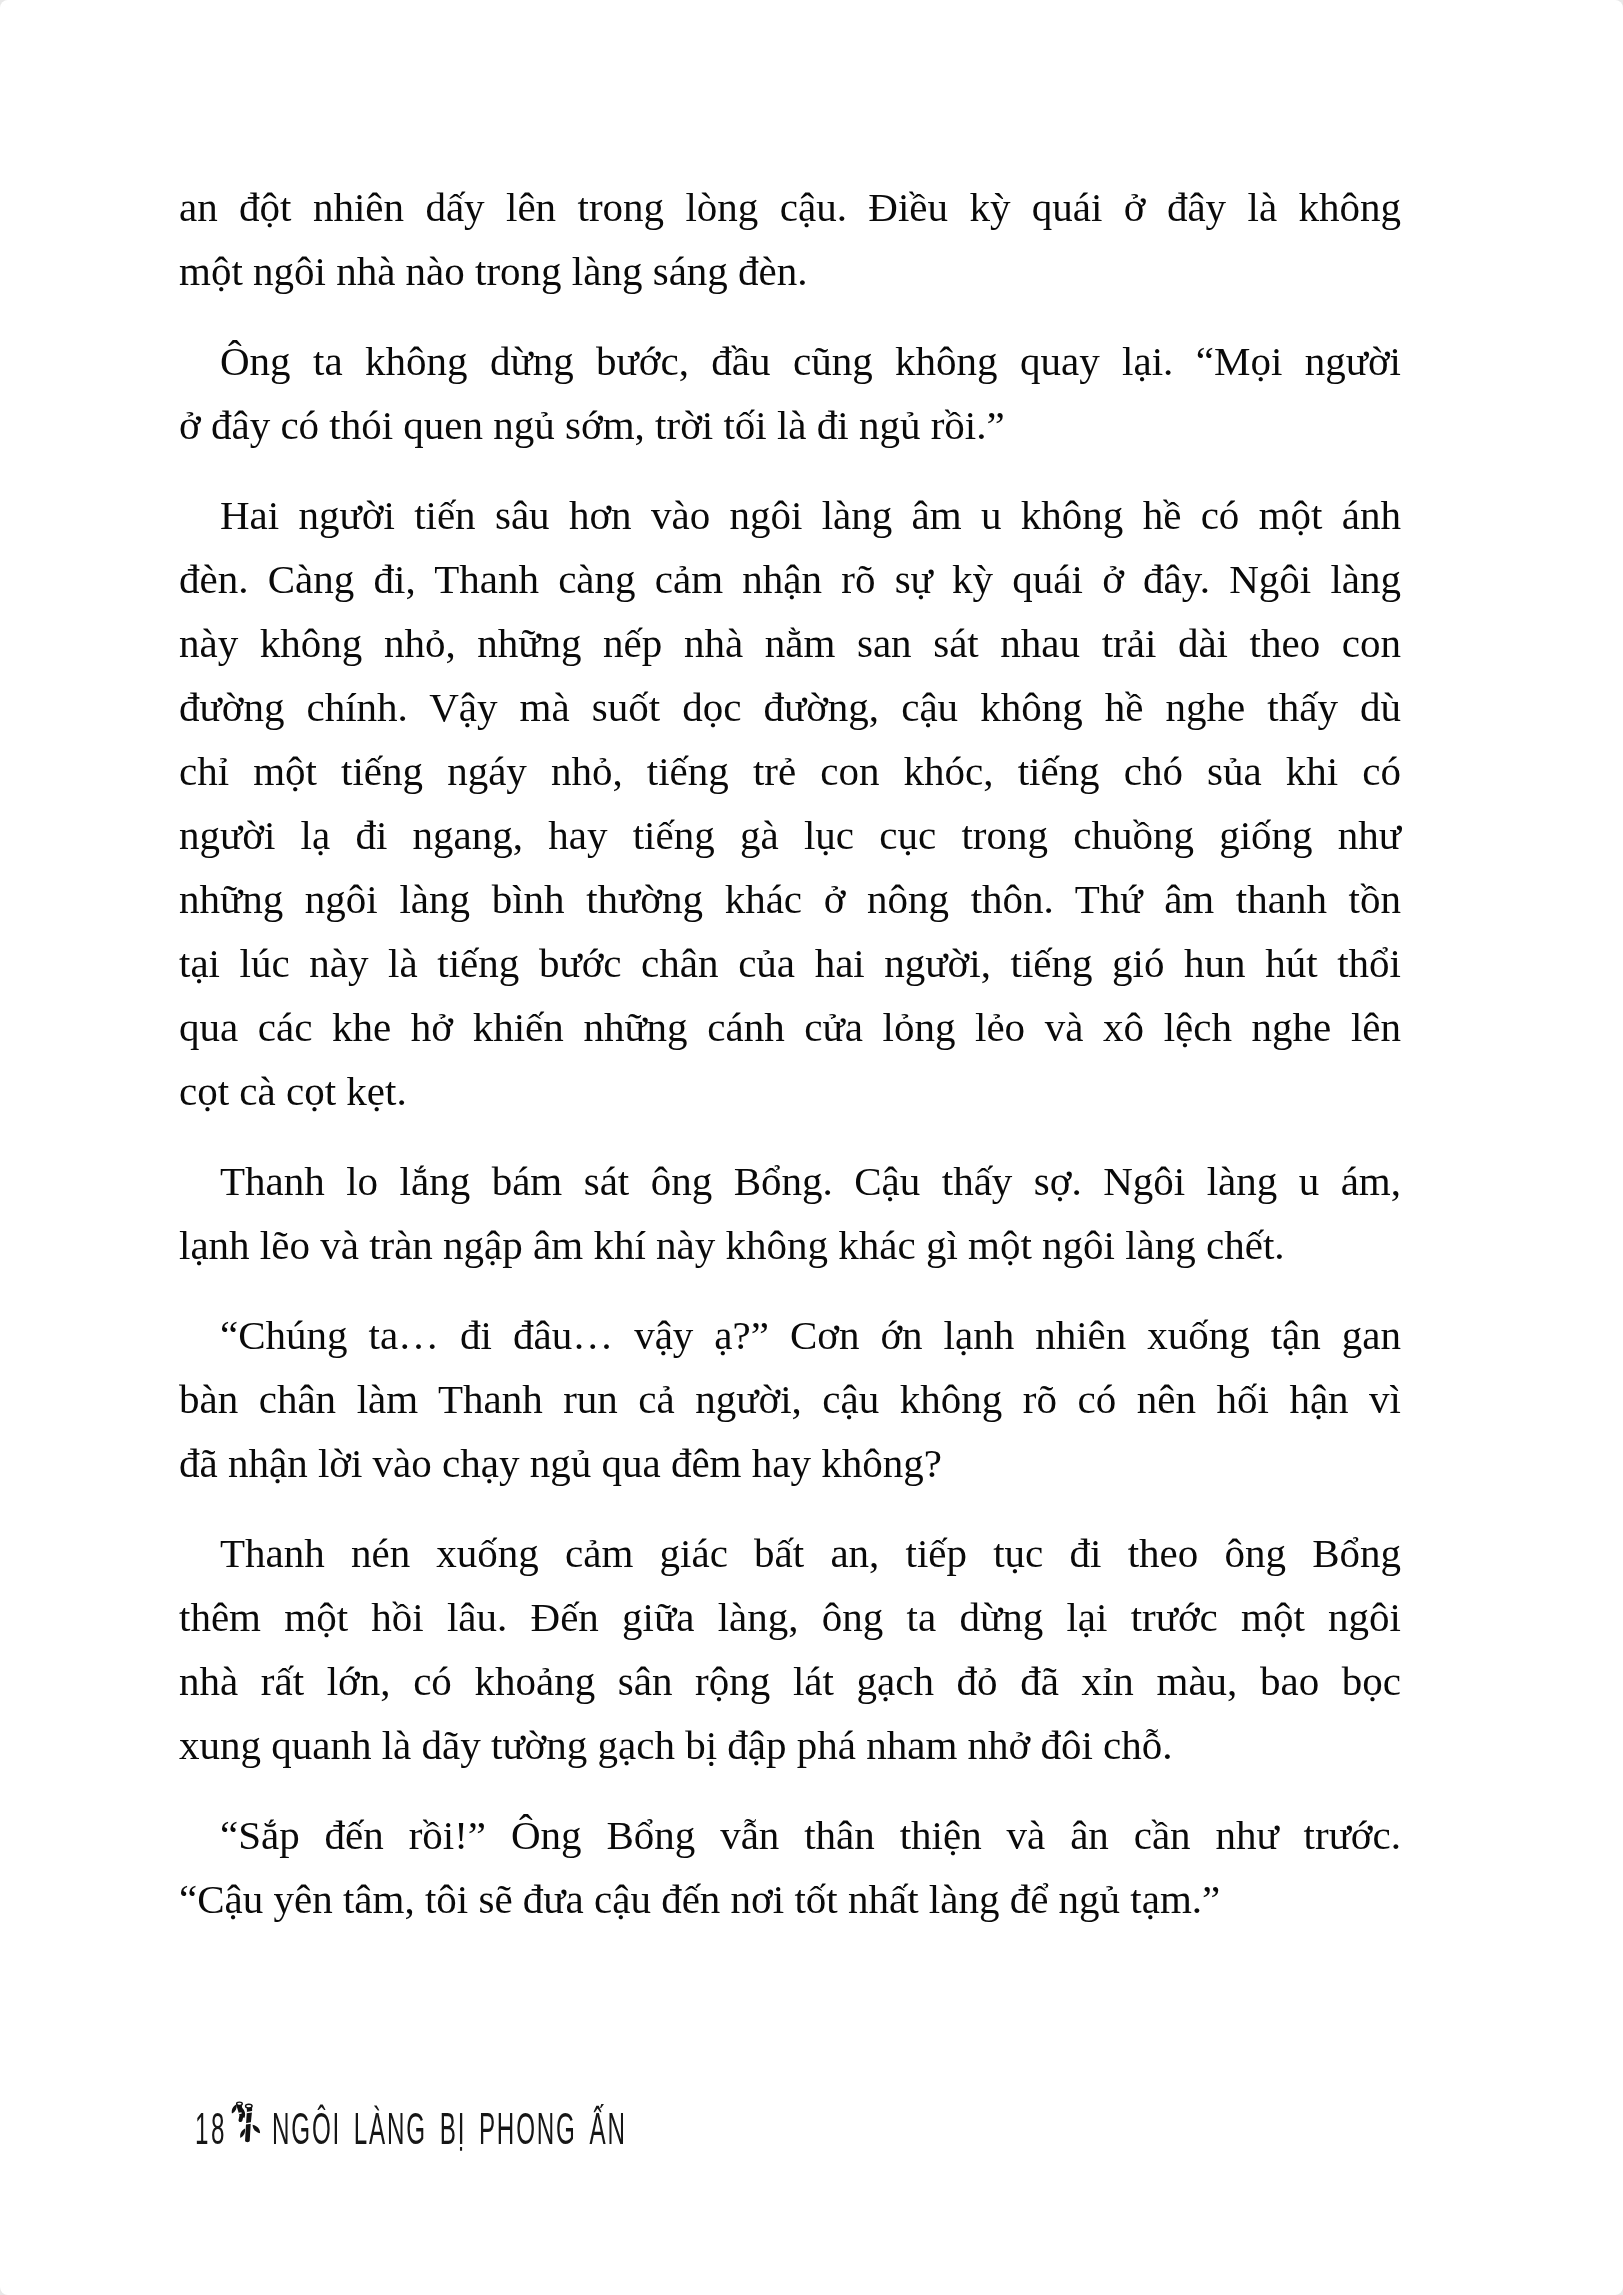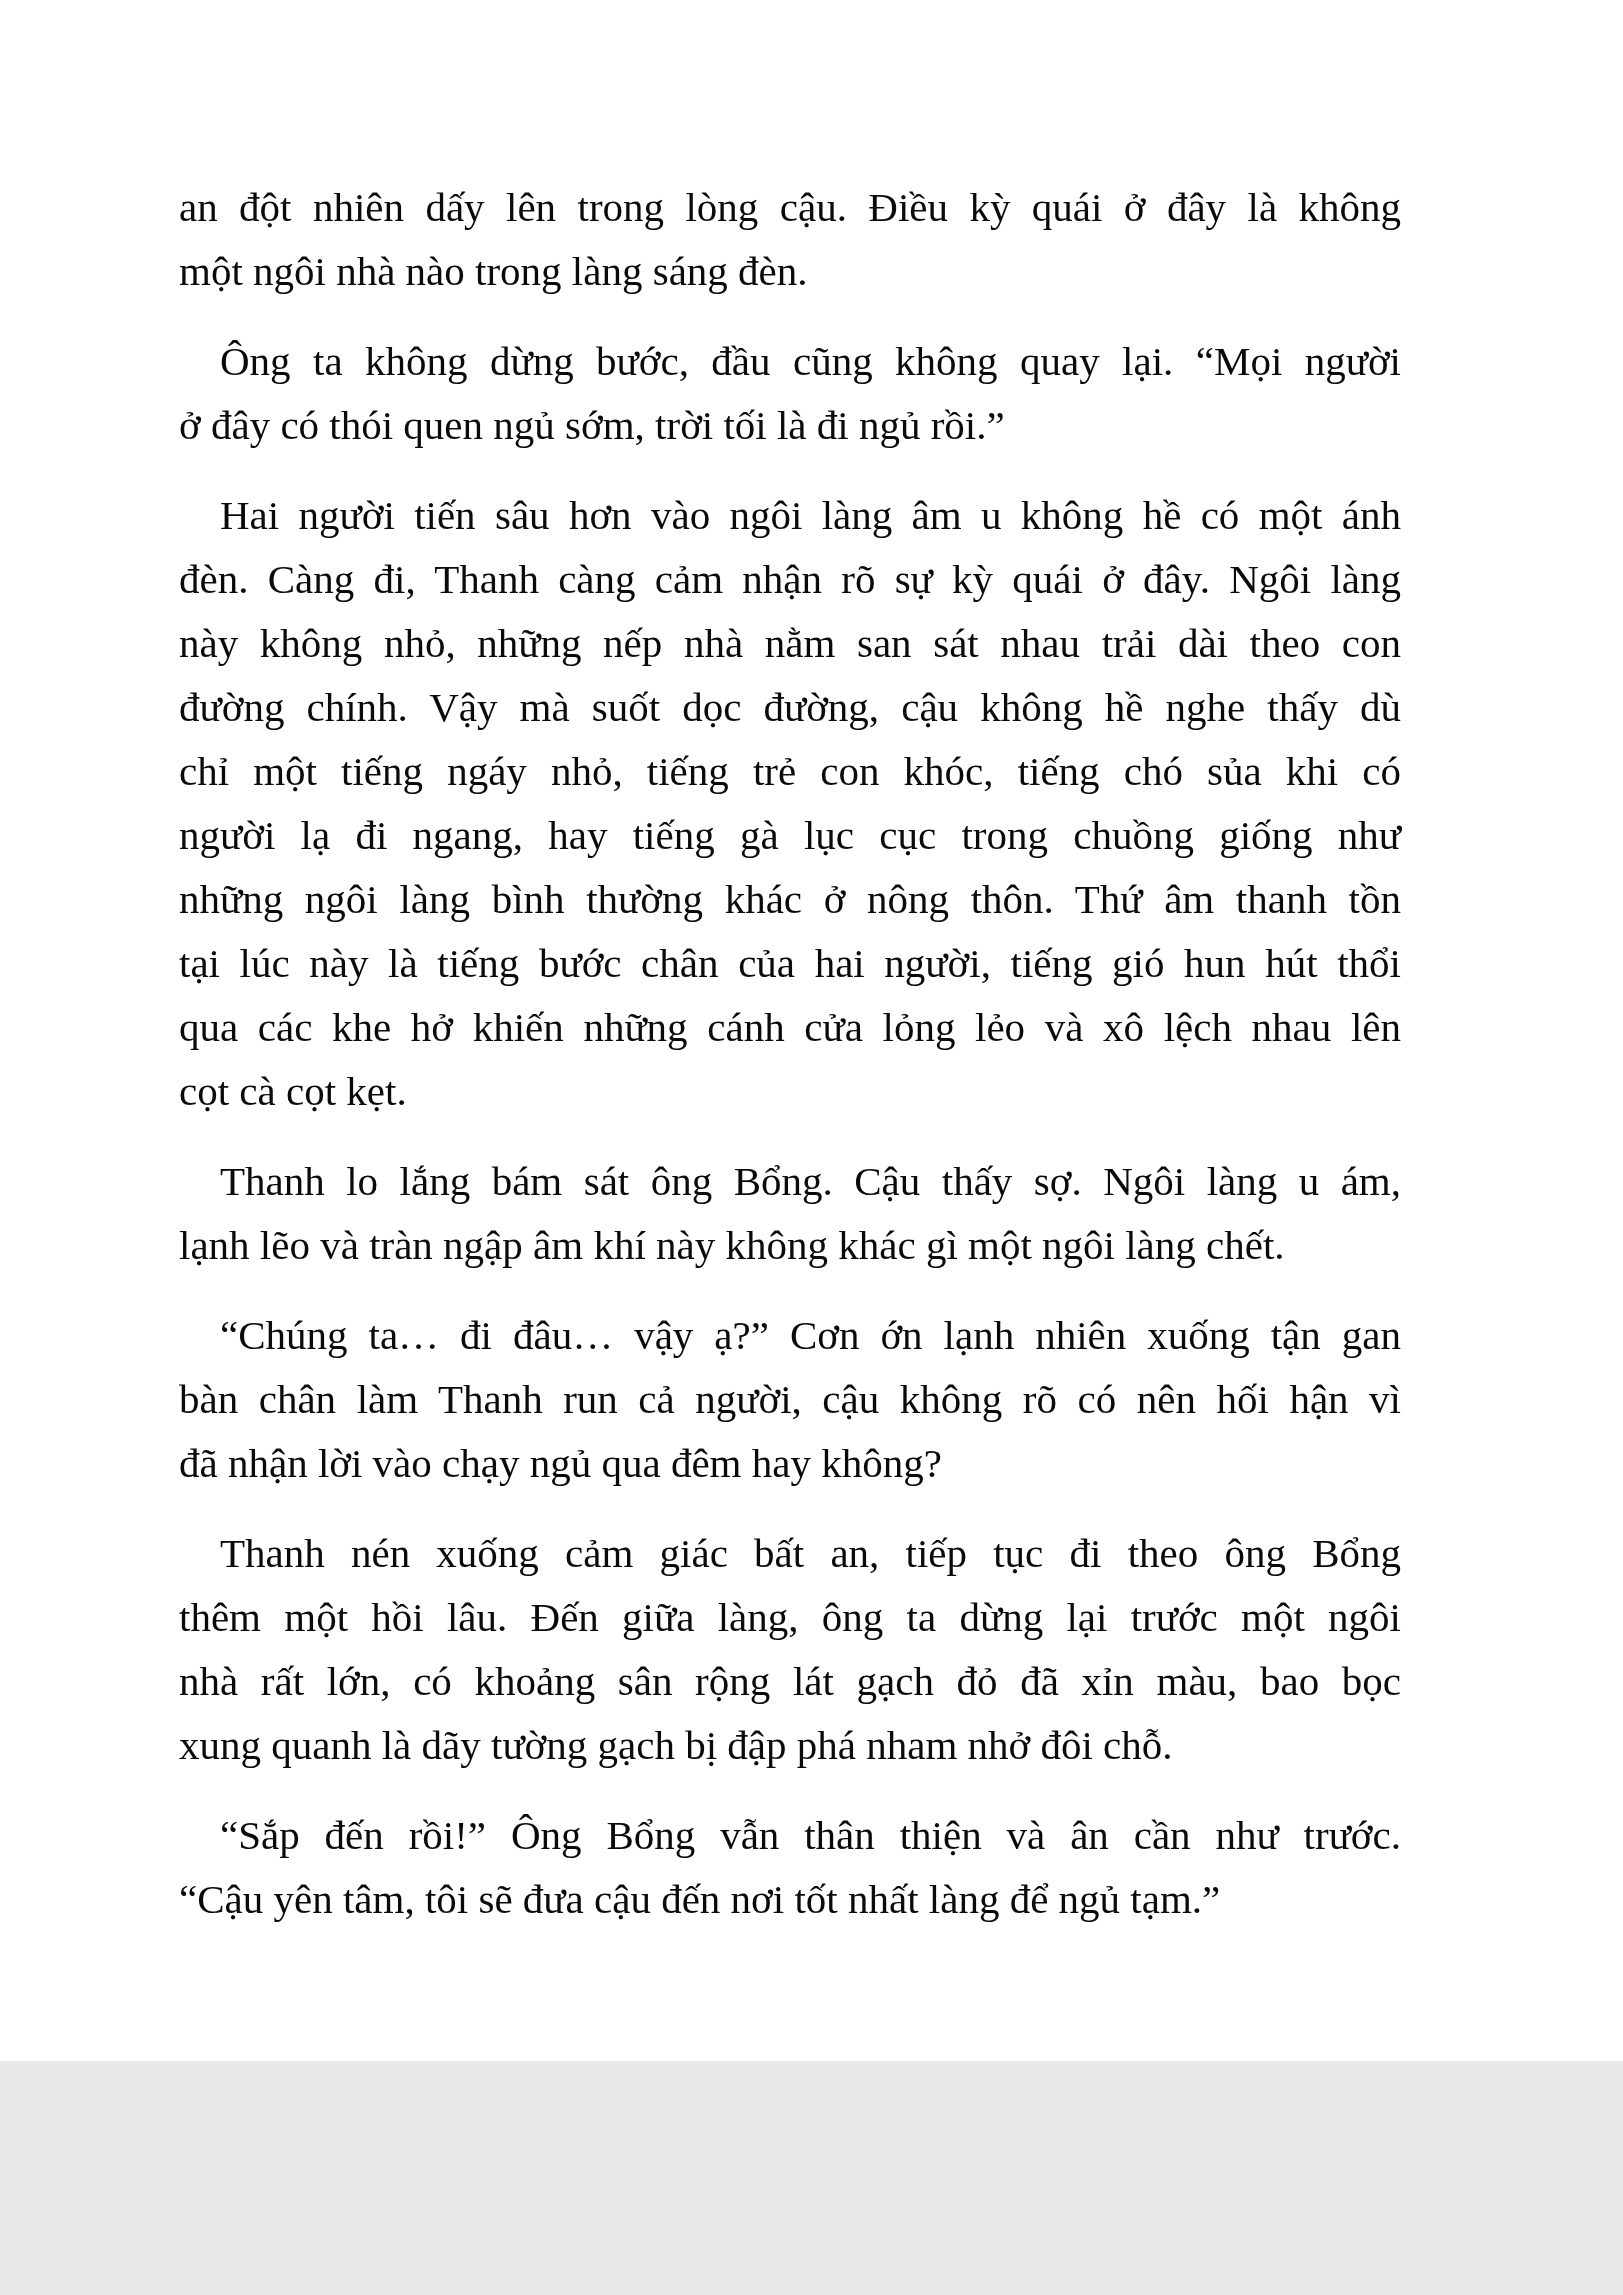--- a/index.html
+++ b/index.html
@@ -1,23 +1,24 @@
 <!DOCTYPE html>
 <html style="font-size:7.6px"><head>
 <meta charset="utf-8">
 <style>
   html, body { margin: 0; padding: 0; background: #e8e8e8; }
   .page {
     position: relative;
     width: 1623px;
-    height: 2061px;
+    height: 2295px;
     background: #ffffff;
     color: #0a0a0a;
     font-family: "Liberation Serif", "DejaVu Serif", serif;
     overflow: hidden;
+    border-radius: 8px;
   }
   .page-body {
     position: absolute;
     left: 179px;
     top: 175px;
     width: 1222px;
   }
   .paragraph + .paragraph { margin-top: 26px; }
   .line {
     font-size: 41px;
@@ -76,21 +77,21 @@
       </div>
       <div class="paragraph">
         <div class="line indent">Hai người tiến sâu hơn vào ngôi làng âm u không hề có một ánh</div>
         <div class="line">đèn. Càng đi, Thanh càng cảm nhận rõ sự kỳ quái ở đây. Ngôi làng</div>
         <div class="line">này không nhỏ, những nếp nhà nằm san sát nhau trải dài theo con</div>
         <div class="line">đường chính. Vậy mà suốt dọc đường, cậu không hề nghe thấy dù</div>
         <div class="line">chỉ một tiếng ngáy nhỏ, tiếng trẻ con khóc, tiếng chó sủa khi có</div>
         <div class="line">người lạ đi ngang, hay tiếng gà lục cục trong chuồng giống như</div>
         <div class="line">những ngôi làng bình thường khác ở nông thôn. Thứ âm thanh tồn</div>
         <div class="line">tại lúc này là tiếng bước chân của hai người, tiếng gió hun hút thổi</div>
-        <div class="line">qua các khe hở khiến những cánh cửa lỏng lẻo và xô lệch nhau lên</div>
+        <div class="line">qua các khe hở khiến những cánh cửa lỏng lẻo và xô lệch nghe lên</div>
         <div class="line last">cọt cà cọt kẹt.</div>
       </div>
       <div class="paragraph">
         <div class="line indent">Thanh lo lắng bám sát ông Bổng. Cậu thấy sợ. Ngôi làng u ám,</div>
         <div class="line last">lạnh lẽo và tràn ngập âm khí này không khác gì một ngôi làng chết.</div>
       </div>
       <div class="paragraph">
         <div class="line indent">“Chúng ta… đi đâu… vậy ạ?” Cơn ớn lạnh nhiên xuống tận gan</div>
         <div class="line">bàn chân làm Thanh run cả người, cậu không rõ có nên hối hận vì</div>
         <div class="line last">đã nhận lời vào chạy ngủ qua đêm hay không?</div>

